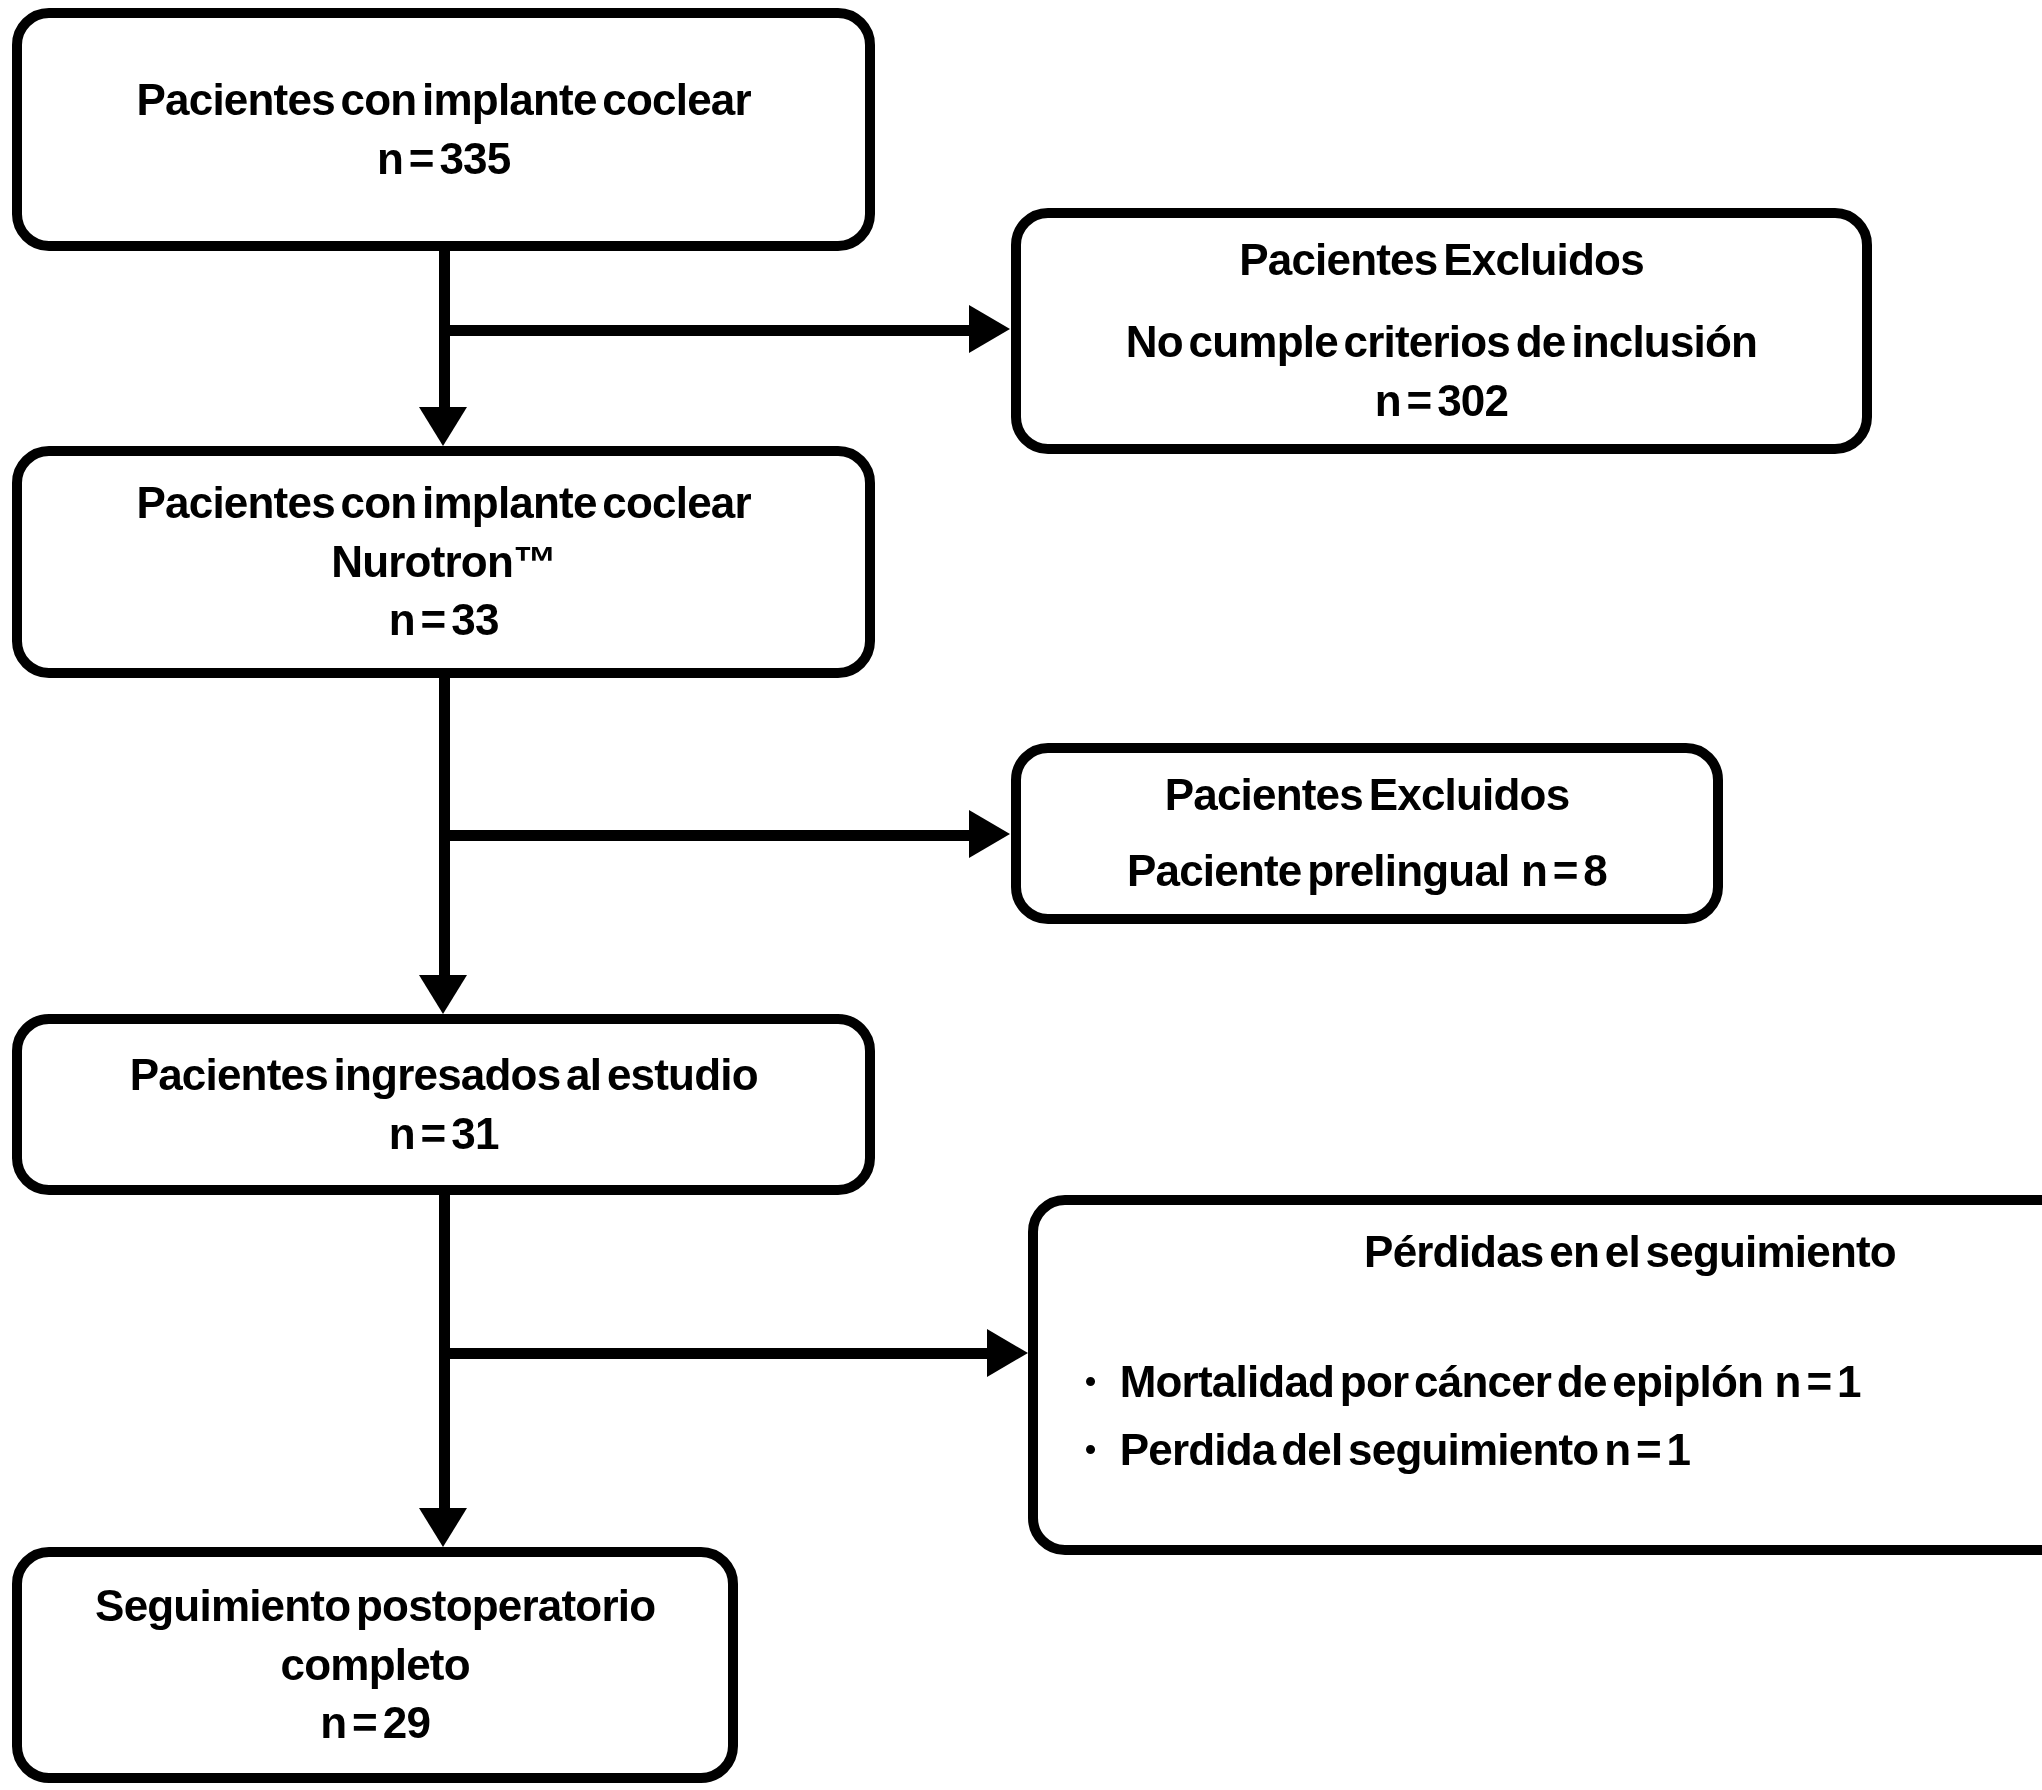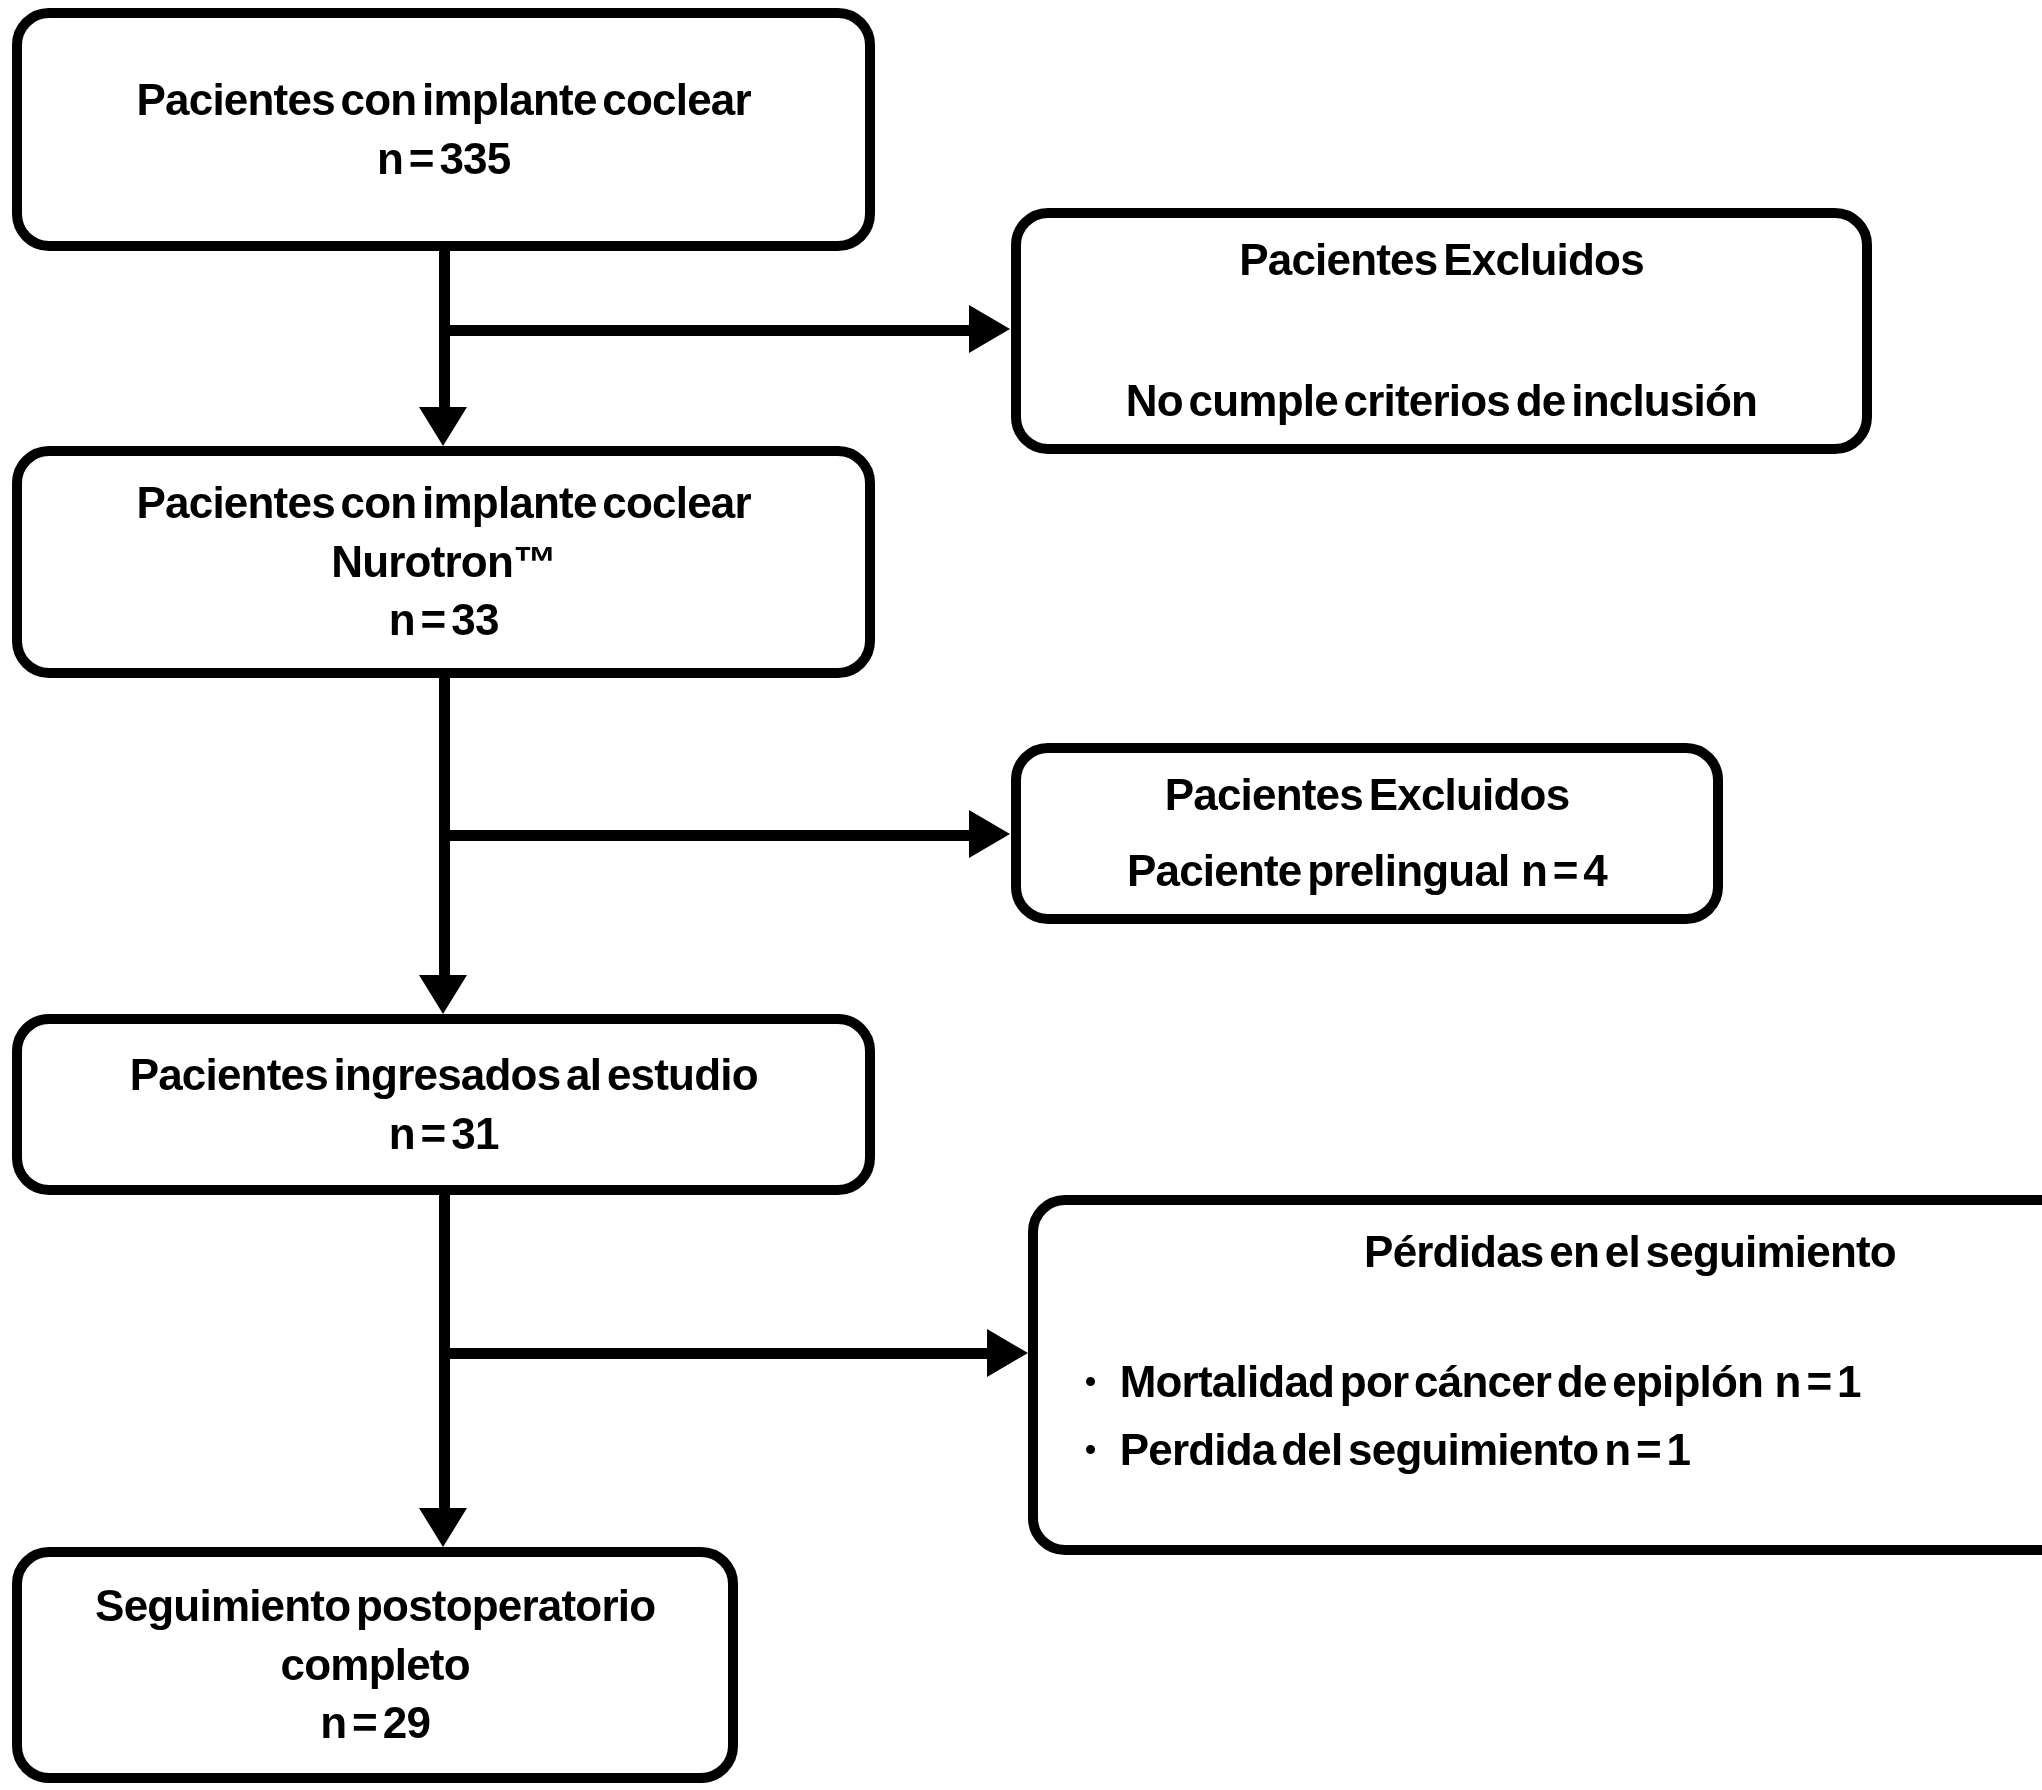--- a/index.html
+++ b/index.html
@@ -117,27 +117,28 @@
   <div class="box center" id="box-d">
     <div class="txt">Seguimiento postoperatorio</div>
     <div class="txt">completo</div>
     <div class="txt">n = 29</div>
   </div>
 
   <div class="box" id="box-e1">
     <div class="txt side-title">Pacientes Excluidos</div>
     <div class="side-bottom">
       <div class="txt">No cumple criterios de inclusión</div>
+      <div class="txt">n = 302</div>
     </div>
   </div>
 
   <div class="box" id="box-e2">
     <div class="txt side-title">Pacientes Excluidos</div>
     <div class="side-bottom">
-      <div class="txt">Paciente prelingual  n = 4</div>
+      <div class="txt">Paciente prelingual  n = 8</div>
     </div>
   </div>
 
   <div class="box" id="box-e3">
     <div class="txt side-title">Pérdidas en el seguimiento</div>
     <div class="bullet-list">
       <div class="bullet">
         <span class="dot">•</span>
         <span class="txt">Mortalidad por cáncer de epiplón  n = 1</span>
       </div>

